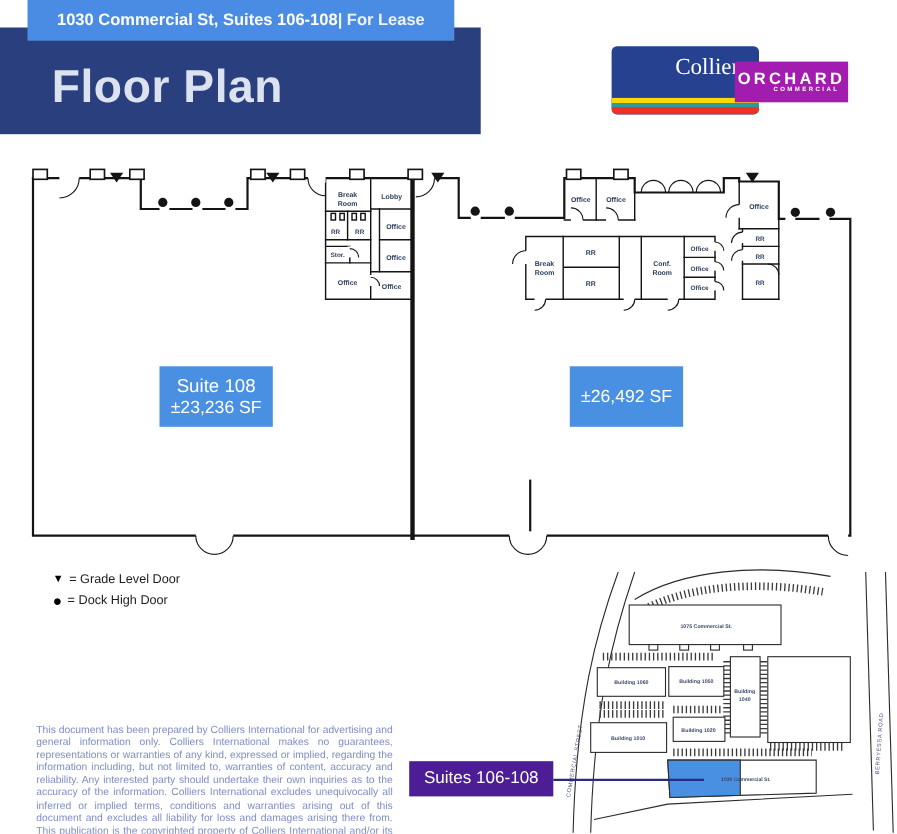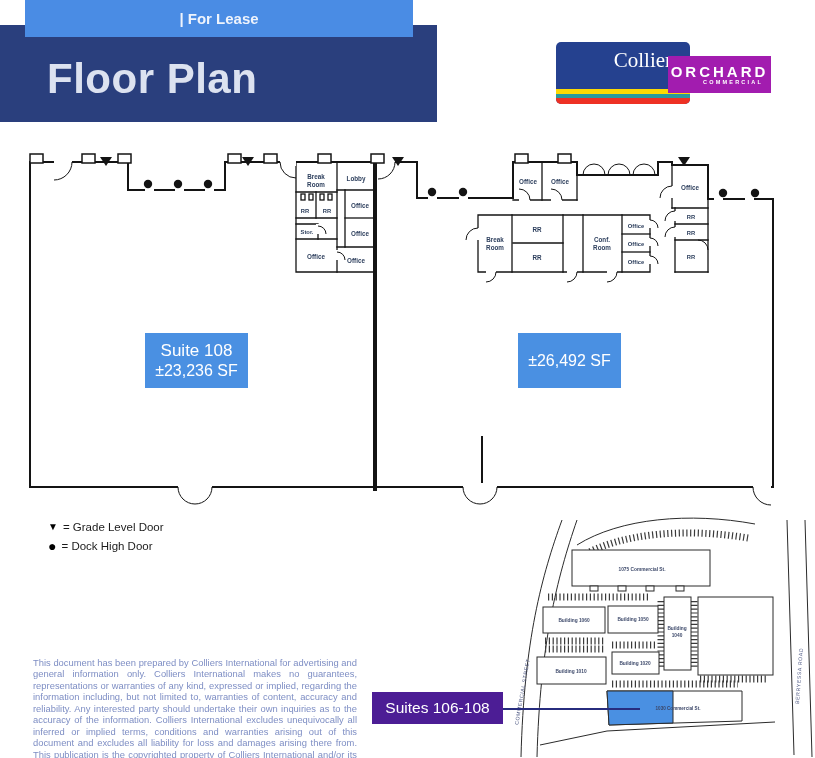--- a/index.html
+++ b/index.html
@@ -289,20 +289,21 @@
       <text class="map-lbl" x="678" y="710" style="fill:#3b4668;font-size:4.6px">1030 Commercial St.</text>
       <text class="street-lbl" x="0" y="0" transform="translate(524,692) rotate(-80)">COMMERCIAL STREET</text>
       <text class="street-lbl" x="0" y="0" transform="translate(801,676) rotate(-86)">BERRYESSA ROAD</text>
     </g>
   </g>
 
   <path d="M503,709 H640" stroke="#272c7e" stroke-width="2.2" fill="none"></path>
 </svg>
 
 <div class="abs banner">
+  <b>1030 Commercial St, Suites 106-108</b>
   <span class="status">| For Lease</span>
 </div>
 
 <div class="abs header">
   <div class="title">Floor Plan</div>
 </div>
 
 <div class="abs colliers">
   <div class="word">Colliers</div>
   <div class="stripe y"></div>

